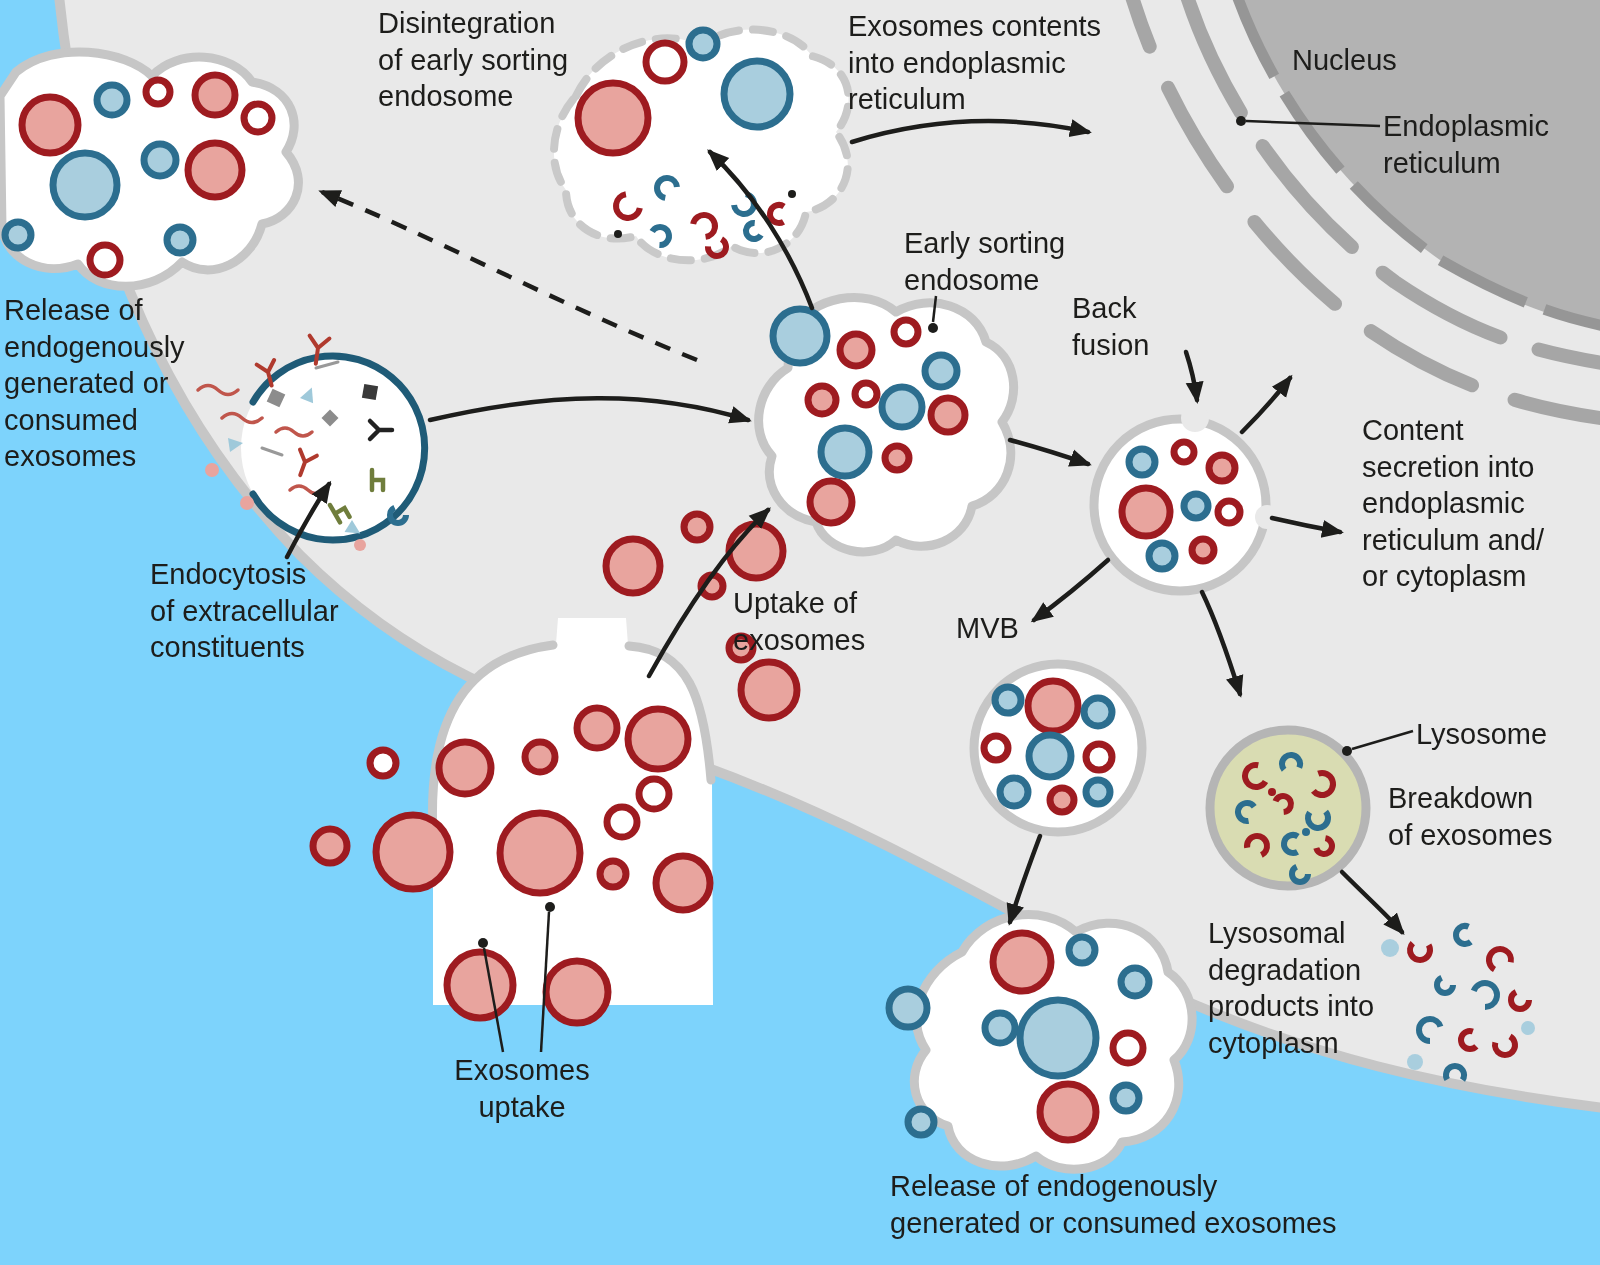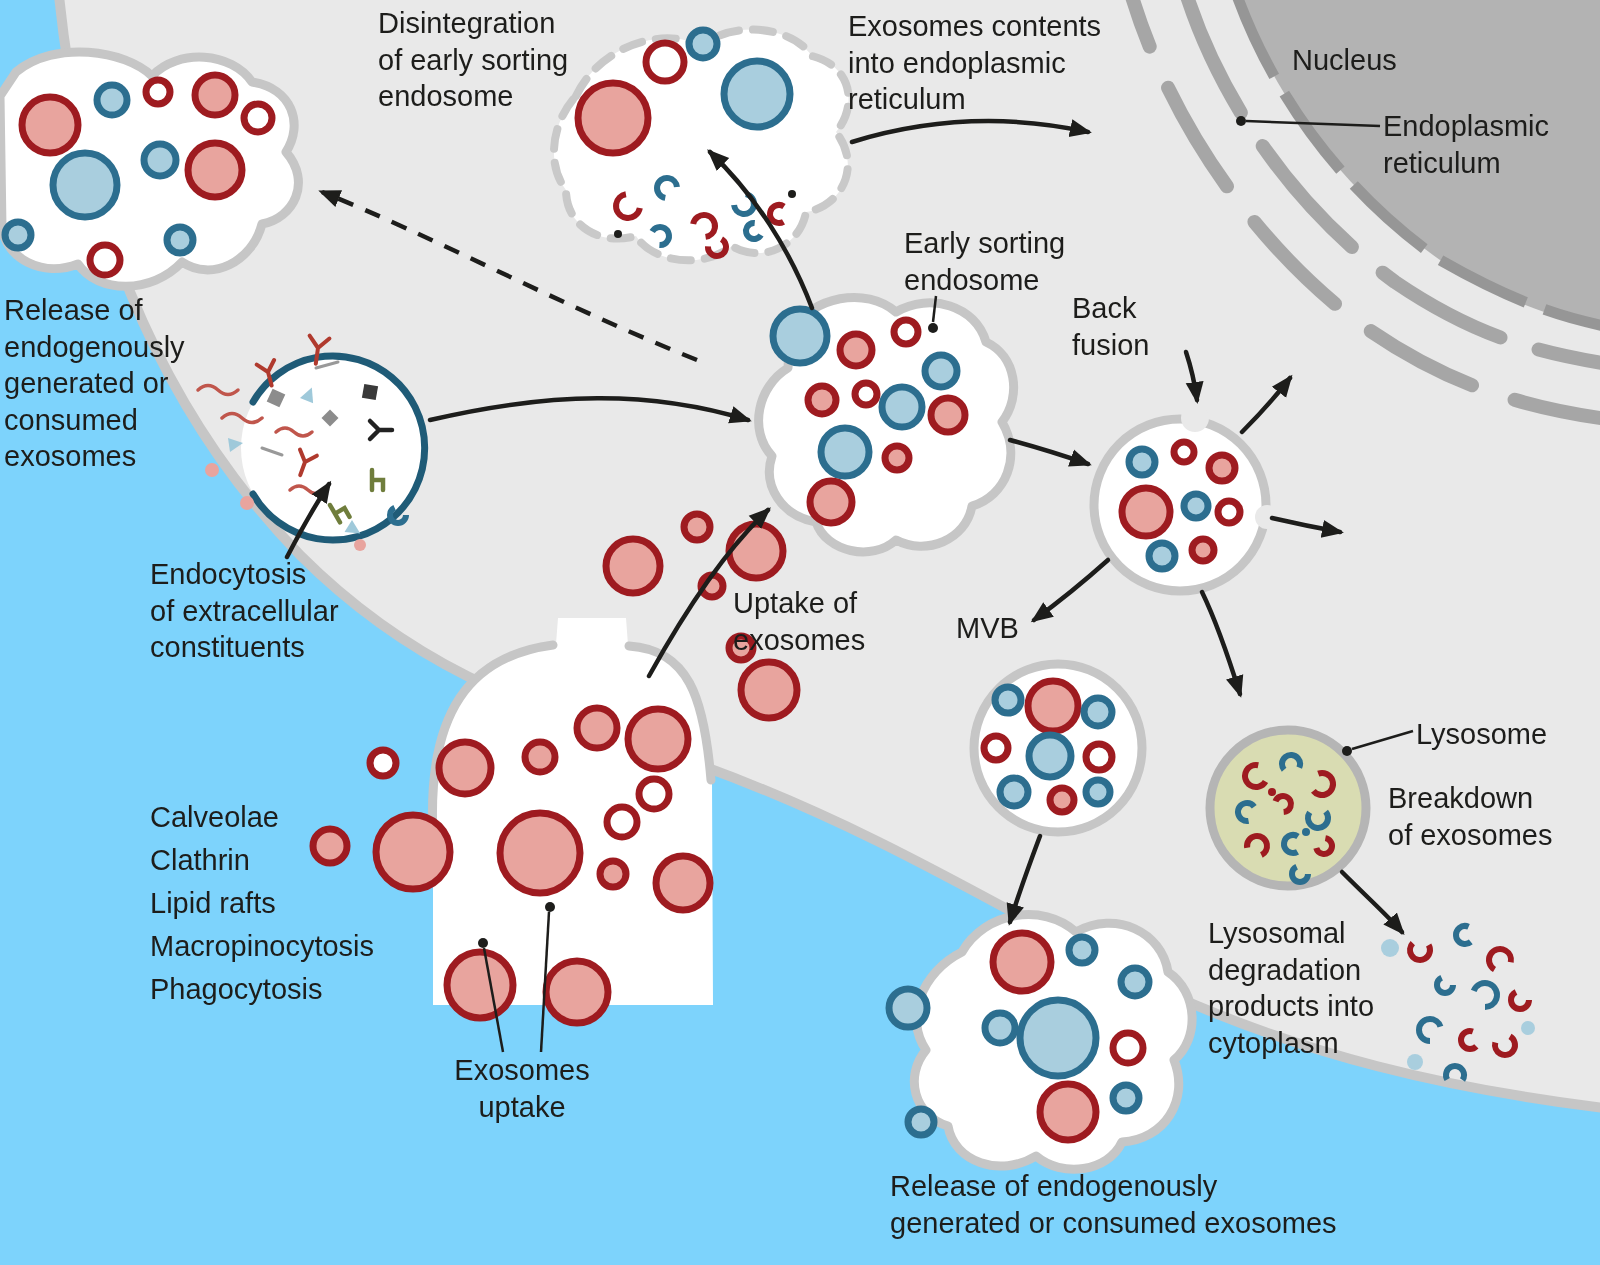--- a/index.html
+++ b/index.html
@@ -303,37 +303,35 @@
 generated or
 consumed
 exosomes</div>
 <div class="lbl" style="left:150px;top:556px;">Endocytosis
 of extracellular
 constituents</div>
 <div class="lbl" style="left:866px;top:225px;margin-left:38px;">Early sorting
 endosome</div>
 <div class="lbl" style="left:1072px;top:290px;">Back
 fusion</div>
+<div class="lbl" style="left:1362px;top:412px;">Content
+secretion into
+endoplasmic
+reticulum and/
+or cytoplasm</div>
 <div class="lbl" style="left:956px;top:610px;">MVB</div>
 <div class="lbl" style="left:1416px;top:716px;">Lysosome</div>
 <div class="lbl" style="left:1388px;top:780px;">Breakdown
 of exosomes</div>
 <div class="lbl" style="left:1208px;top:915px;">Lysosomal
 degradation
 products into
 cytoplasm</div>
 <div class="lbl" style="left:733px;top:585px;">Uptake of
 exosomes</div>
 
-<div style="position:absolute;left:150px;top:796px;">
-  <div class="mech-line">Calveolae</div>
-  <div class="mech-line">Clathrin</div>
-  <div class="mech-line">Lipid rafts</div>
-  <div class="mech-line">Macropinocytosis</div>
-  <div class="mech-line">Phagocytosis</div>
-</div>
 
 <div class="lbl center" style="left:432px;top:1052px;width:180px;">Exosomes
 uptake</div>
 <div class="lbl" style="left:878px;top:1168px;margin-left:12px;">Release of endogenously
 generated or consumed exosomes</div>
 
 </div>
 
 </body></html>

